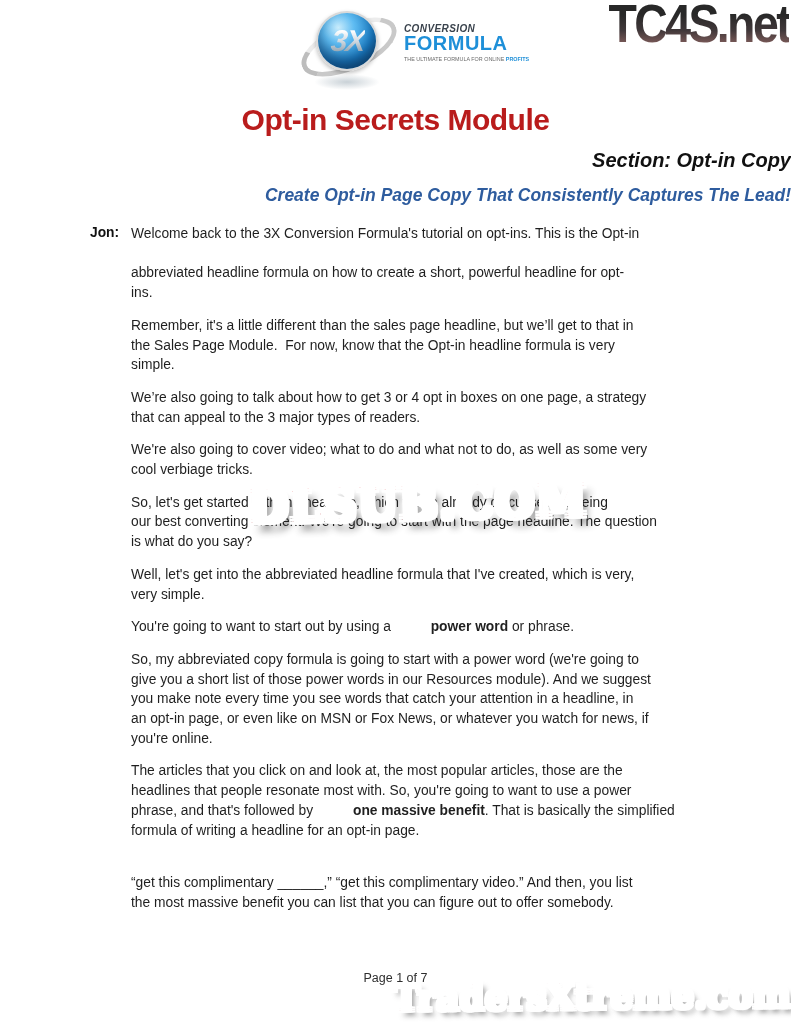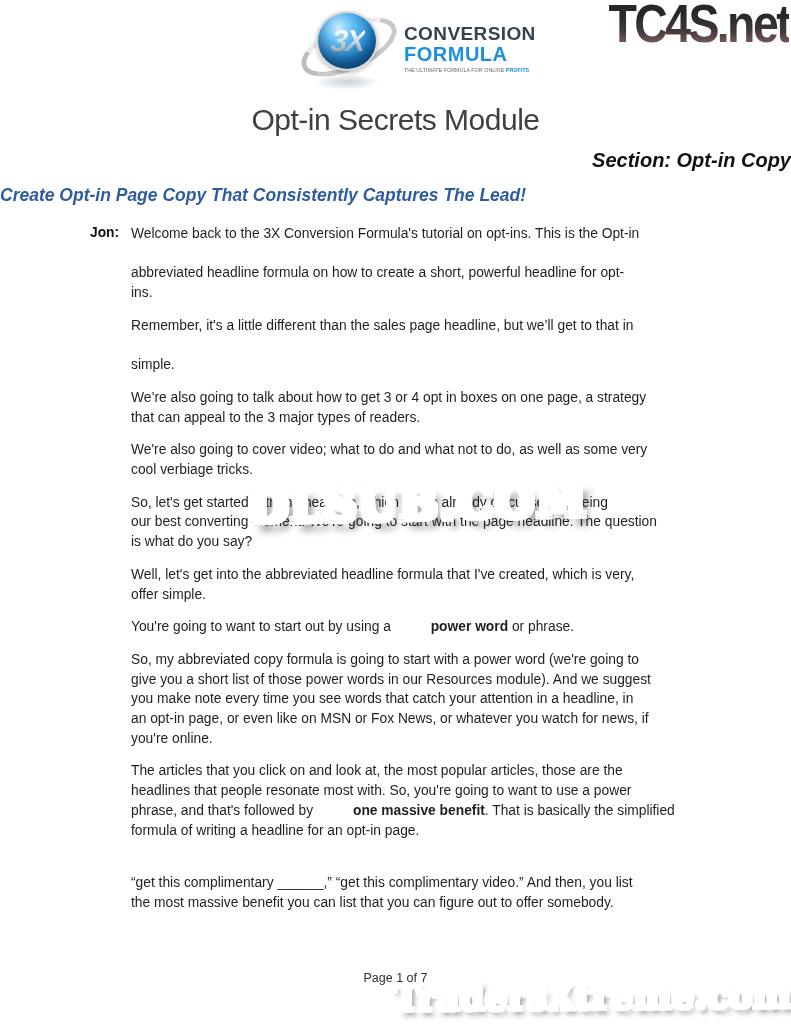--- a/index.html
+++ b/index.html
@@ -28,40 +28,40 @@
     font-size:30px; font-weight:bold; font-style:italic; letter-spacing:-2px;
     background:linear-gradient(#ffffff 20%, #d2dae1 50%, #8798a6 90%);
     -webkit-background-clip:text; background-clip:text; color:transparent;
     text-shadow:0 0 0 rgba(0,0,0,0); transform:skewX(-6deg);
   }
   .logo-reflection {
     position:absolute; left:18px; top:74px; width:66px; height:16px; border-radius:50%;
     background:radial-gradient(ellipse at center, rgba(60,90,110,.28), rgba(255,255,255,0) 70%);
   }
   .logo-text { position:absolute; left:108px; top:23px; width:90px; }
-  .logo-line1 { font-size:19px; font-weight:bold; color:#3a434d; letter-spacing:.4px; }
+  .logo-line1 { font-size:10px; font-weight:bold; color:#3a434d; letter-spacing:.4px;font-style:italic; }
   .logo-line2 { font-size:20px; font-weight:bold; color:#1e8fd8; letter-spacing:.5px; margin-top:-2px; }
   .logo-tagline { font-size:6px; color:#6a6a6a; white-space:nowrap; transform:scaleX(.9); transform-origin:left; margin-top:1px; }
   .logo-tagline .accent { color:#1e8fd8; font-weight:bold; }
 
   .tc4s {
     position:absolute; right:2px; top:-6px;
     font-size:54px; font-weight:bold; letter-spacing:-3px; line-height:1.1;
     transform:scaleX(.86); transform-origin:right;
     background:linear-gradient(#282828 35%, #41383a 62%, #8f6663 92%, #9c7570 100%);
     -webkit-background-clip:text; background-clip:text; -webkit-text-fill-color:transparent; color:transparent;
     filter:blur(.3px);
   }
 
   
   .title-main { position:absolute; top:103px; left:0; right:0; text-align:center;
-    font-size:30px; font-weight:normal; color:#404040; letter-spacing:-.5px; }
+    font-size:30px; font-weight:bold; color:#b91c1c; letter-spacing:-.5px; }
   .title-section { position:absolute; top:149px; left:0; right:0; text-align:right;
     font-size:20px; font-weight:bold; font-style:italic; color:#111; }
-  .title-tagline { position:absolute; top:185px; left:0; right:0; text-align:left;
+  .title-tagline { position:absolute; top:185px; left:0; right:0; text-align:right;
     font-size:17.5px; font-weight:bold; font-style:italic; color:#2e5c9e; }
 
   
   .transcript { position:absolute; top:224px; left:90px; width:628px; }
   .speaker { position:absolute; left:0; top:1px; font-size:13.8px; font-weight:bold; color:#111; }
   .paras { margin-left:41px; width:578px; }
   .paras p { font-size:13.8px; line-height:19.7px; margin:0 0 13px 0; white-space:pre-wrap; }
   .paras p b { font-weight:bold;padding-left:36px; }
 
   
@@ -112,25 +112,25 @@
   <div class="tc4s">TC4S.net</div>
 
   <div class="title-main">Opt-in Secrets Module</div>
   <div class="title-section">Section: Opt-in Copy</div>
   <div class="title-tagline">Create Opt-in Page Copy That Consistently Captures The Lead!</div>
 
   <div class="transcript">
     <div class="speaker">Jon:</div>
     <div class="paras">
       <p><span>Welcome back to the 3X Conversion Formula's tutorial on opt-ins. This is the Opt-in</span><br><br><span>abbreviated headline formula on how to create a short, powerful headline for opt-</span><br><span>ins.</span></p>
-      <p><span>Remember, it's a little different than the sales page headline, but we’ll get to that in</span><br><br><span>simple.</span></p>
+      <p><span>Remember, it's a little different than the sales page headline, but we’ll get to that in</span><br><span>the Sales Page Module.  For now, know that the Opt-in headline formula is very</span><br><span>simple.</span></p>
       <p><span>We’re also going to talk about how to get 3 or 4 opt in boxes on one page, a strategy</span><br><span>that can appeal to the 3 major types of readers.</span></p>
       <p><span>We're also going to cover video; what to do and what not to do, as well as some very</span><br><span>cool verbiage tricks.</span></p>
       <p><span>So, let's get started with the headline, which we've already discussed as being</span><br><span>our best converting element. We're going to start with the page headline. The question</span><br><span>is what do you say?</span></p>
-      <p><span>Well, let's get into the abbreviated headline formula that I've created, which is very,</span><br><span>offer simple.</span></p>
+      <p><span>Well, let's get into the abbreviated headline formula that I've created, which is very,</span><br><span>very simple.</span></p>
       <p><span>You're going to want to start out by using a </span><b>power word</b><span> or phrase.</span></p>
       <p><span>So, my abbreviated copy formula is going to start with a power word (we're going to</span><br><span>give you a short list of those power words in our Resources module). And we suggest</span><br><span>you make note every time you see words that catch your attention in a headline, in</span><br><span>an opt-in page, or even like on MSN or Fox News, or whatever you watch for news, if</span><br><span>you're online.</span></p>
       <p><span>The articles that you click on and look at, the most popular articles, those are the</span><br><span>headlines that people resonate most with. So, you're going to want to use a power</span><br><span>phrase, and that's followed by </span><b>one massive benefit</b><span>. That is basically the simplified</span><br><span>formula of writing a headline for an opt-in page.</span></p>
       <p><br><span>“get this complimentary ______,” “get this complimentary video.” And then, you list</span><br><span>the most massive benefit you can list that you can figure out to offer somebody.</span></p>
     </div>
   </div>
 
   <div class="dlsub">DLSUB.COM</div>
   <div class="footer">Page 1 of 7</div>
   <div class="tradersxtreme">TradersXtreme.com</div>

